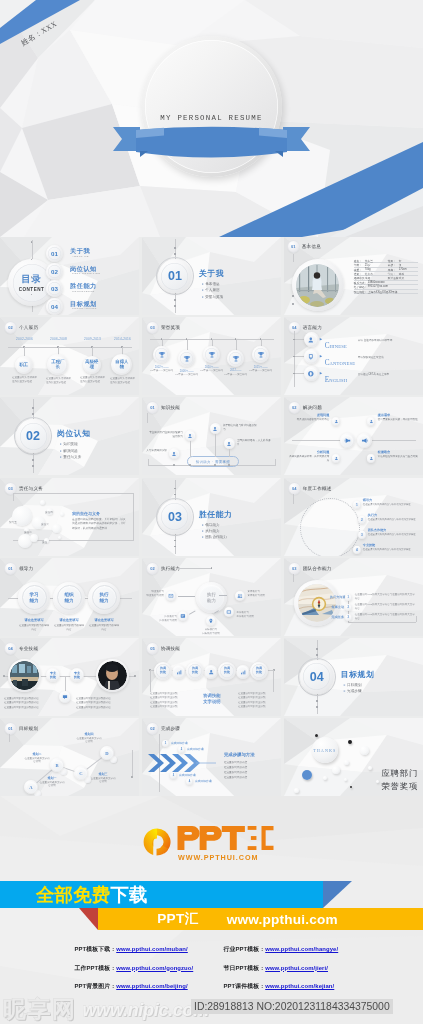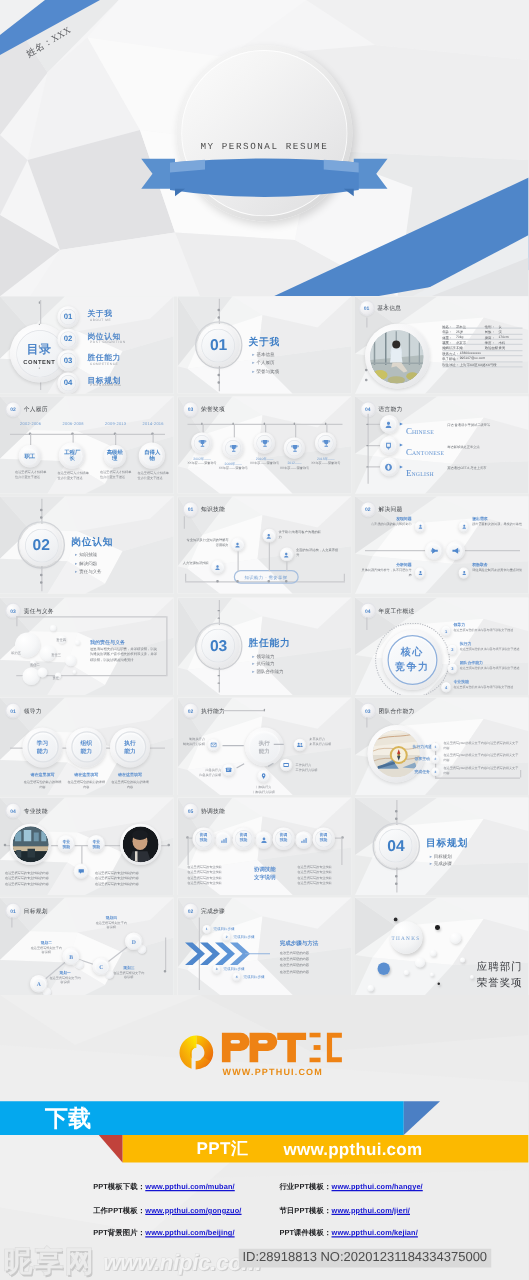--- a/index.html
+++ b/index.html
@@ -797,26 +797,20 @@
             <polygon points="78,54 139,52 139,78 56,78" fill="#e8e9ea"></polygon>
             <polygon points="0,46 14,48 0,78" fill="#eaebeb"></polygon>
           </svg>
           <div class="lay">
             <div class="hd" style="left:5px;top:5px">
               <span class="hdc">04</span>
               <span class="hdt">年度工作概述</span>
             </div>
             <div class="dline" style="left:9px;top:16px;width:.4px;height:10px"></div>
             <div style="position:absolute;left:16px;top:20px;width:60px;height:60px;border-radius:50%;border:.6px dotted #b9bcc2"></div>
-            <div class="bigcirc" style="left:22px;top:26px;width:48px;height:48px">
-              <div class="inner" style="width:40px;height:40px;border:1.1px solid #8fb0dc;background:linear-gradient(150deg,#fbfcfd,#eef1f5)">
-                <span style="font-size:8px;font-weight:bold;color:#5b8fd0;letter-spacing:1.2px">核心</span>
-                <span style="font-size:8px;font-weight:bold;color:#5b8fd0;letter-spacing:1.2px;margin-top:1.5px">竞争力</span>
-              </div>
-            </div>
             <div class="bigcirc" style="left:69px;top:23px;width:8.4px;height:8.4px">
               <div class="inner" style="width:6.6px;height:6.6px;font-size:3.2px;color:#5b8fd0;font-weight:bold">1</div>
             </div>
             <div style="position:absolute;left:79px;top:20.4px;width:52px">
               <div style="font-size:3.1px;color:#5b8fd0;font-weight:bold">领导力</div>
               <div style="font-size:2.4px;color:#83868c;line-height:1.4;margin-top:.7px">在这里填写您的具体内容与项目说明文字描述</div>
             </div>
             <div class="bigcirc" style="left:74px;top:38px;width:8.4px;height:8.4px">
               <div class="inner" style="width:6.6px;height:6.6px;font-size:3.2px;color:#5b8fd0;font-weight:bold">2</div>
             </div>
@@ -1465,20 +1459,21 @@
         </g>
       </svg>
       <div class="lt2">WWW.PPTHUI.COM</div>
     </div>
   </div>
 
   <div class="banner">
     <div class="bblue"></div>
     <div class="bwedge"></div>
     <div class="btext">
+          <span class="y">全部免费</span>
           <span class="w">下载</span>
     </div>
     <div class="byellow"></div>
     <div class="bred"></div>
     <div class="btext2">
       <span class="bb"><span>PPT汇</span></span>
           <span class="bu">www.ppthui.com</span>
     </div>
   </div>
 

